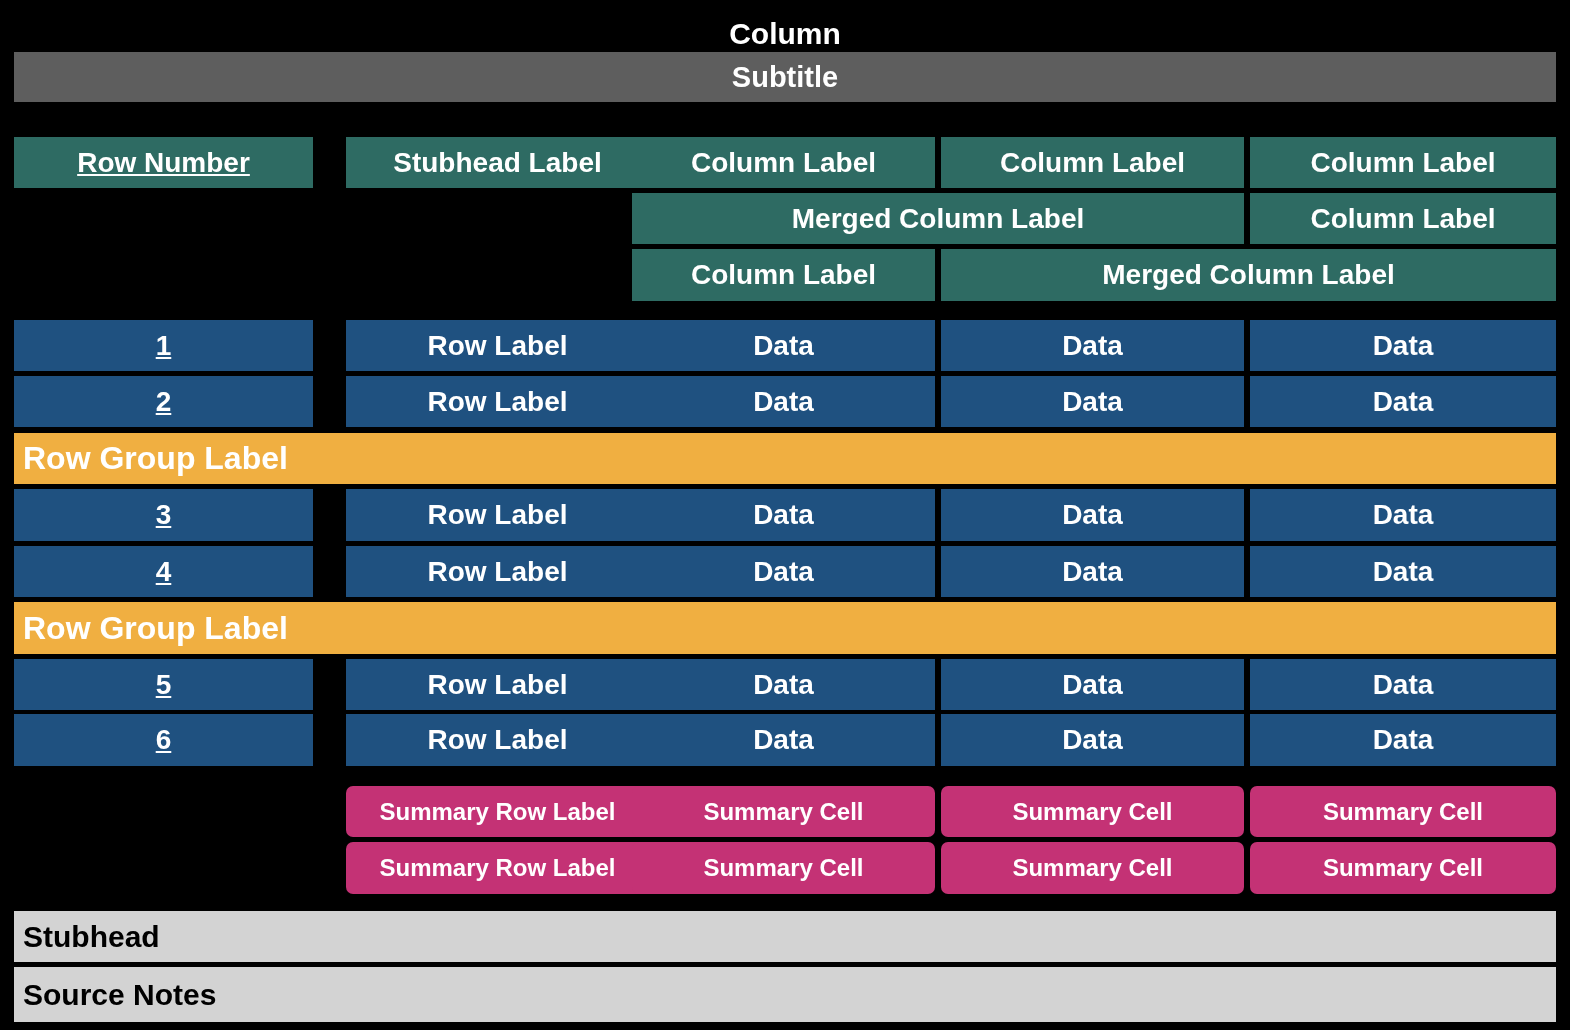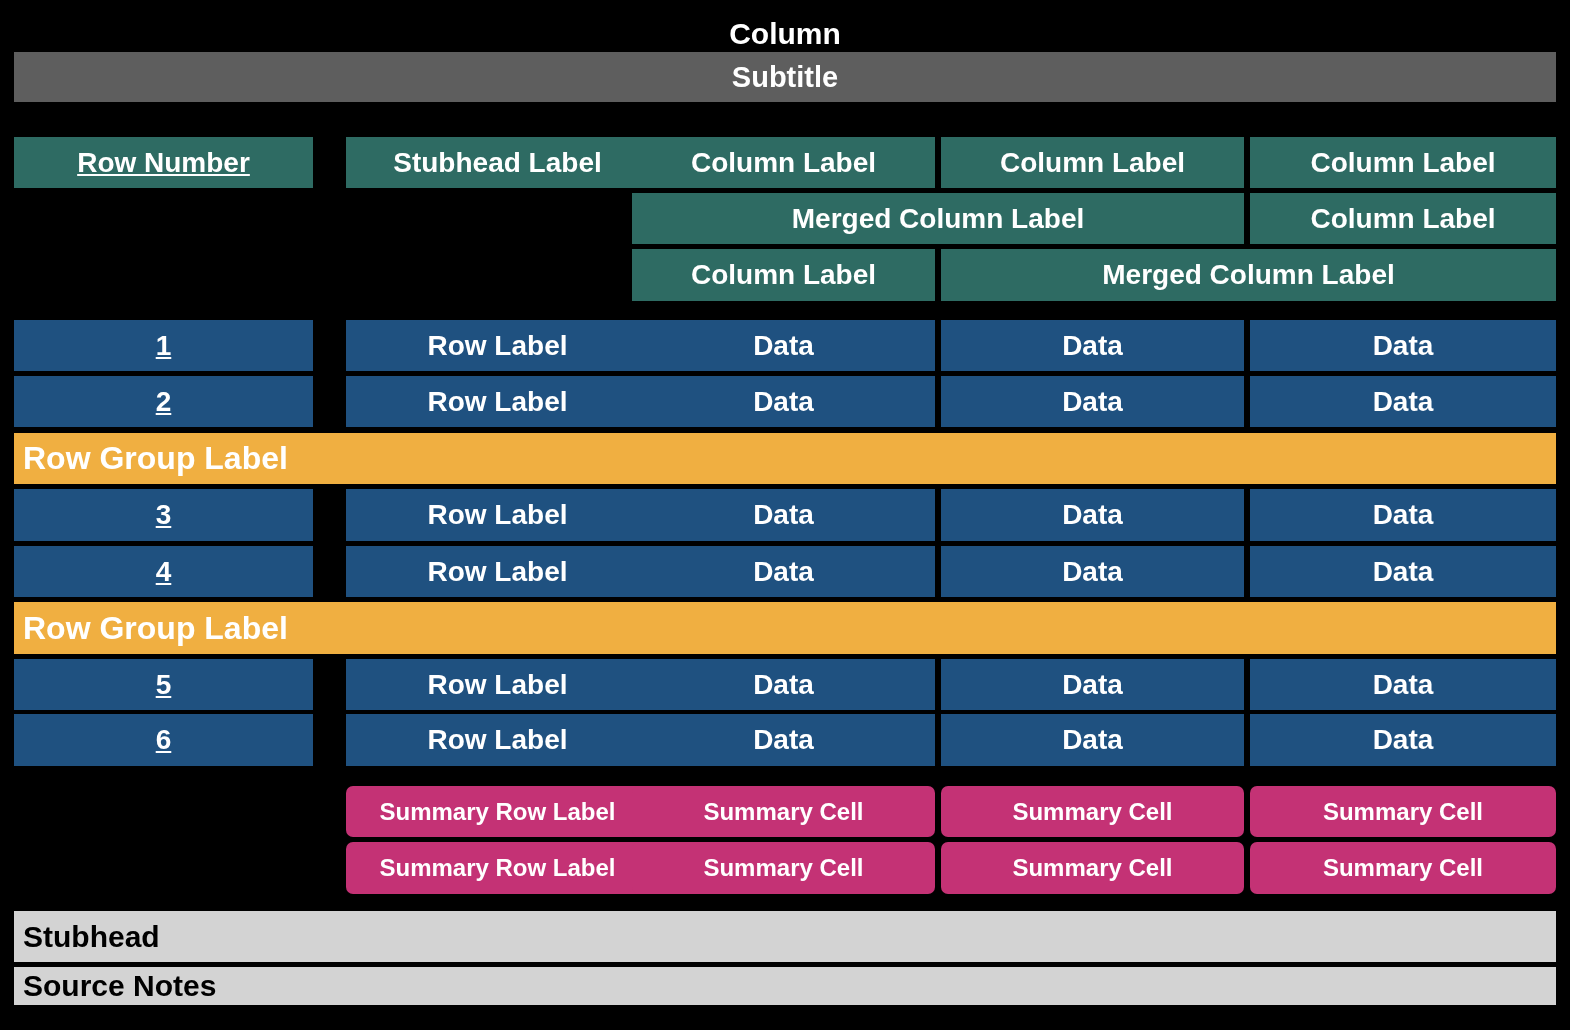--- a/index.html
+++ b/index.html
@@ -49,21 +49,21 @@
   .y-r2{top:376px;height:51px;}
   .y-g1{top:433px;height:51px;}
   .y-r3{top:489px;height:52px;}
   .y-r4{top:546px;height:51px;}
   .y-g2{top:602px;height:52px;}
   .y-r5{top:659px;height:51px;}
   .y-r6{top:714px;height:52px;}
   .y-s1{top:786px;height:51px;}
   .y-s2{top:842px;height:52px;}
   .y-fn{top:911px;height:51px;}
-  .y-sn{top:967px;height:38px;}
+  .y-sn{top:967px;height:55px;}
 </style>
 </head>
 <body>
 
 <div class="page">
 
   <div class="title">Column</div>
 
   <div class="bar subtitle-bar y-sub">
     <span>Subtitle</span>

